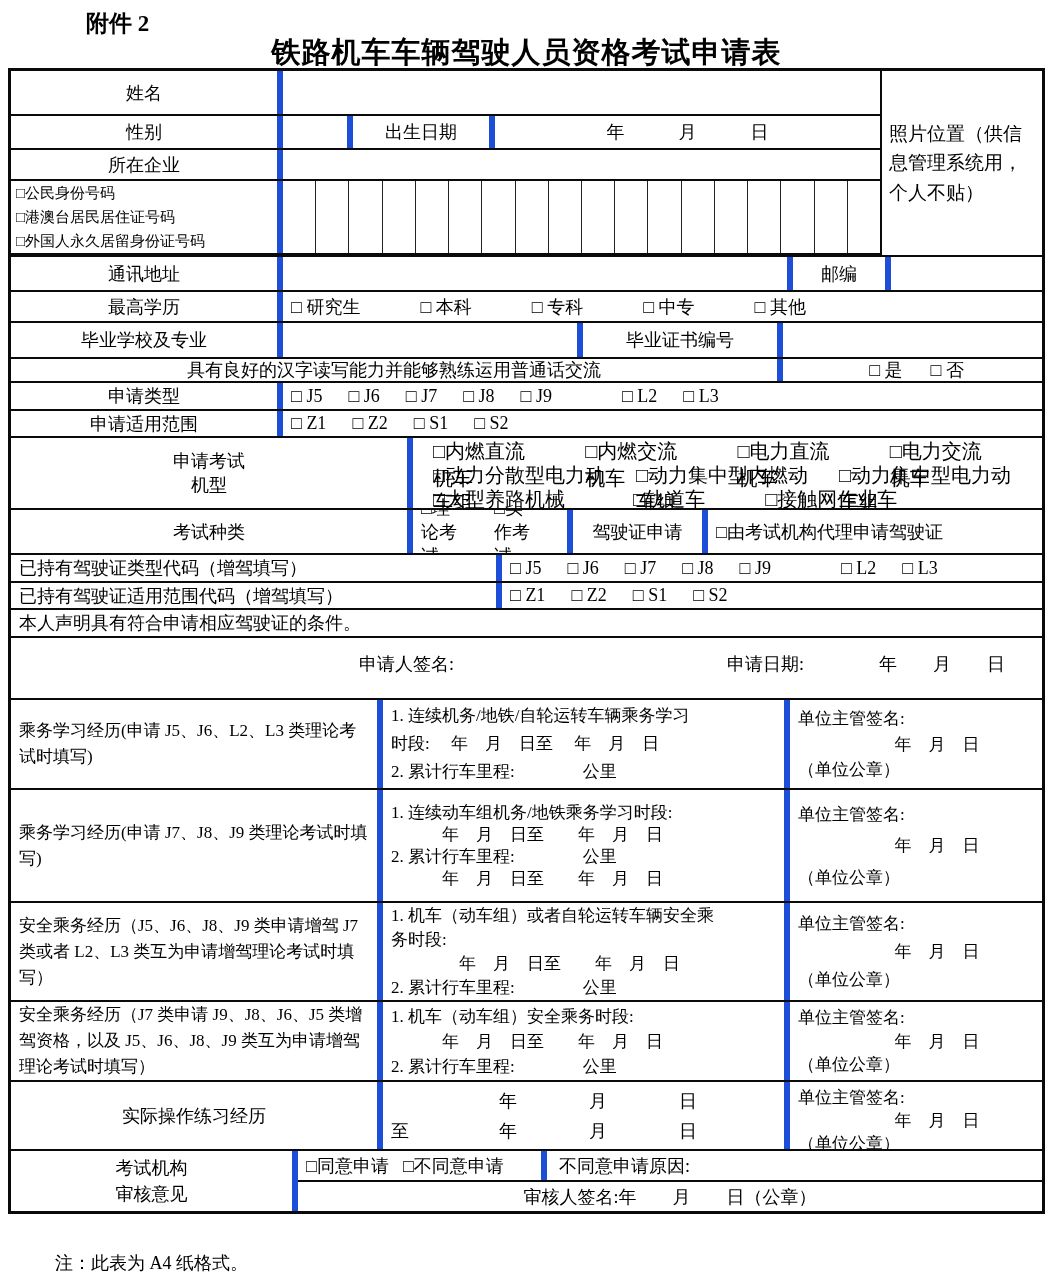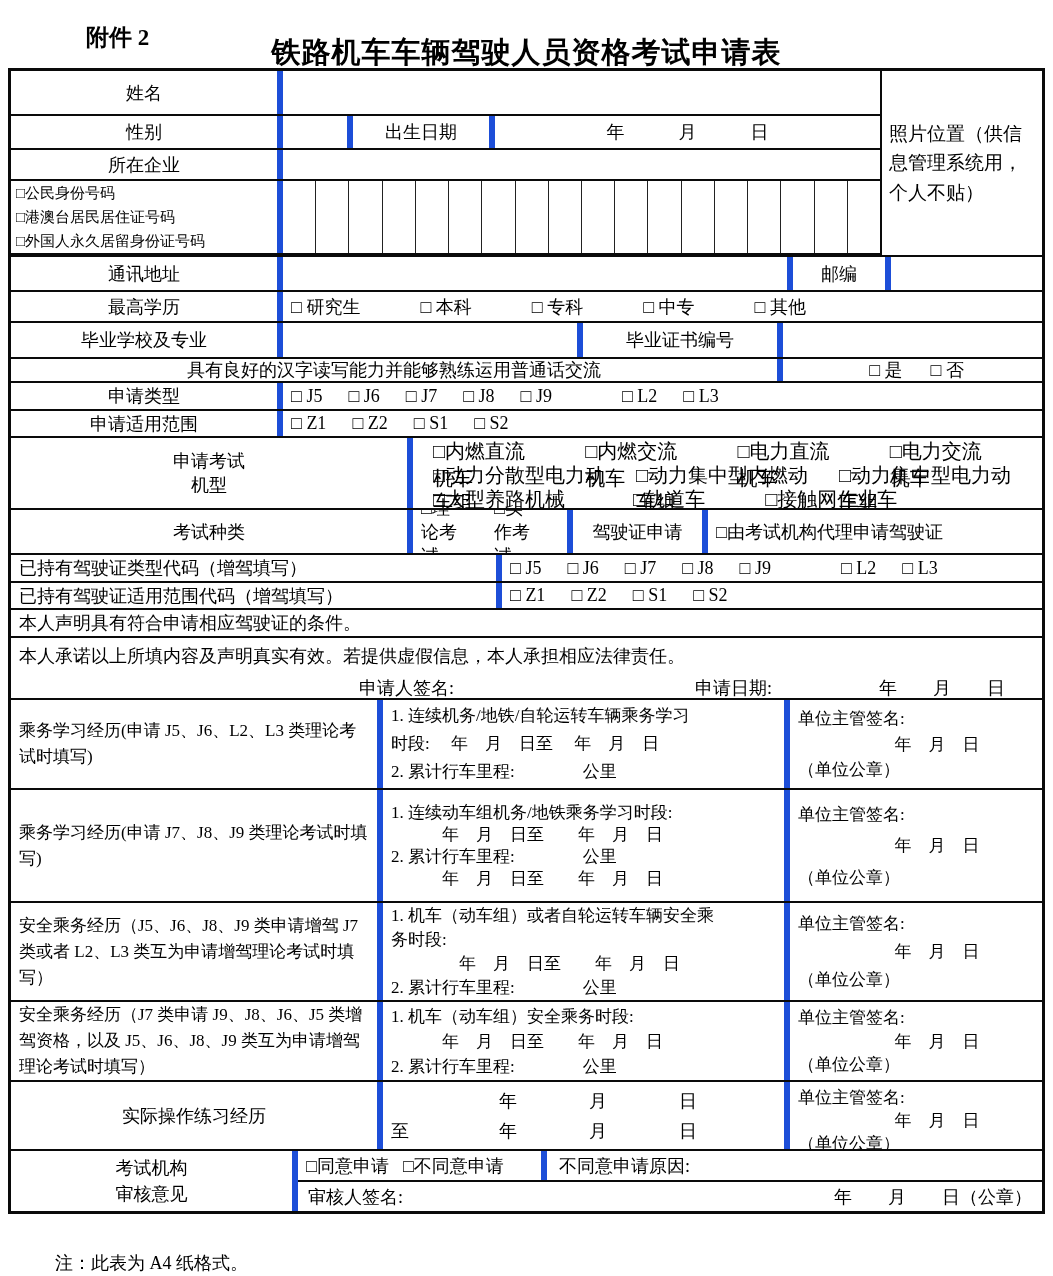--- a/index.html
+++ b/index.html
@@ -1,18 +1,18 @@
 <!DOCTYPE html>
 <html><head>
 <meta charset="utf-8">
 <style>
   html,body{margin:0;padding:0;background:#fff;}
   body{width:1053px;height:1276px;position:relative;color:#000;
        font-family:"Liberation Serif","DejaVu Serif",serif;font-size:18px;}
-  .attachment{position:absolute;left:86px;top:22px;font-size:23px;font-weight:bold;}
+  .attachment{position:absolute;left:86px;top:8px;font-size:23px;font-weight:bold;}
   .title{position:absolute;left:0;top:33px;width:1053px;text-align:center;
          font-size:29px;font-weight:bold;font-family:"Liberation Sans","DejaVu Sans",sans-serif;letter-spacing:1px;}
   .form{position:absolute;left:8px;top:68px;width:1037px;border:3px solid #0a0a0a;
         background:#fff;box-sizing:border-box;}
   .row{display:flex;border-bottom:2px solid #0a0a0a;box-sizing:border-box;}
   .row.nbb{border-bottom:none;}
   .c{border-right:6px solid #1d4ed8;box-sizing:border-box;display:flex;
      align-items:center;justify-content:center;overflow:hidden;}
   .nb{border-right:none;}
   .lft{justify-content:flex-start;padding-left:8px;}
@@ -238,24 +238,23 @@
         <span class="cb">S2</span>
       </div>
   </div>
 
   <div class="row" style="height:28px">
     <div class="c nb lft" style="width:1031px">本人声明具有符合申请相应驾驶证的条件。</div>
   </div>
 
   <div class="row" style="height:62px">
     <div class="c nb prom" style="width:1031px">
-      <div>本人承诺以上所填内容及声明真实有效。若提供虚假信息，本人承担相应法律责任。</div>
       <div class="promline2">
         <span style="left:340px">申请人签名:</span>
-        <span style="left:676px">申请日期:</span>
+        <span style="left:708px">申请日期:</span>
         <span style="left:860px">年　　月　　日</span>
       </div>
     </div>
   </div>
 
   <div class="row" style="height:90px">
     <div class="c exl" style="width:372px">乘务学习经历(申请 J5、J6、L2、L3 类理论考试时填写)</div>
     <div class="c col exm lh28" style="width:407px">
         <div>1. 连续机务/地铁/自轮运转车辆乘务学习</div>
         <div>时段:　 年　月　日至　 年　月　日</div>
@@ -332,21 +331,21 @@
     </div>
     <div class="sub nb" style="width:744px">
       <div class="subrow" style="height:31px">
         <div class="c opts agree tight" style="width:249px">
             <span class="cb">同意申请</span>
             <span class="cb">不同意申请</span>
           </div>
         <div class="c nb lft" style="width:462px;padding-left:12px">不同意申请原因:</div>
       </div>
       <div class="subrow" style="height:29px">
-        <div class="c nb" style="width:744px;justify-content:space-between;padding:0 10px;box-sizing:border-box">
+        <div class="c nb" style="width:744px;justify-content:center;padding:0 10px;box-sizing:border-box">
           <span>审核人签名:</span>
           <span style="white-space:pre">年　　月　　日（公章）</span>
         </div>
       </div>
     </div>
   </div>
 
 </div>
 
 <div class="note">注：此表为 A4 纸格式。</div>

